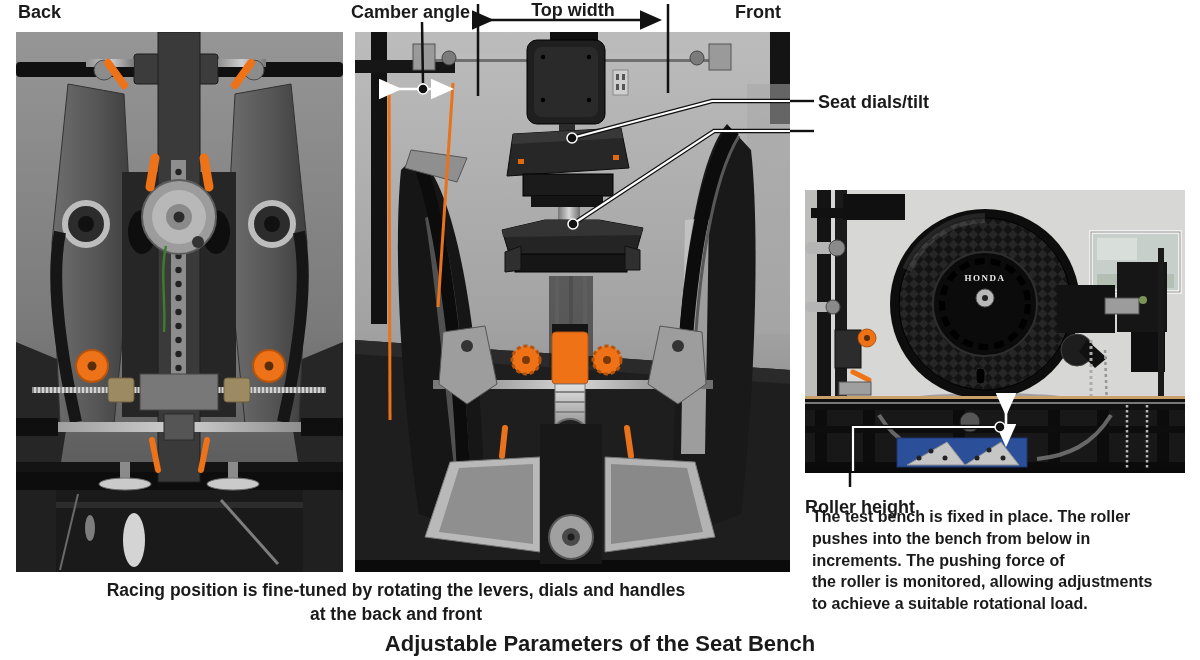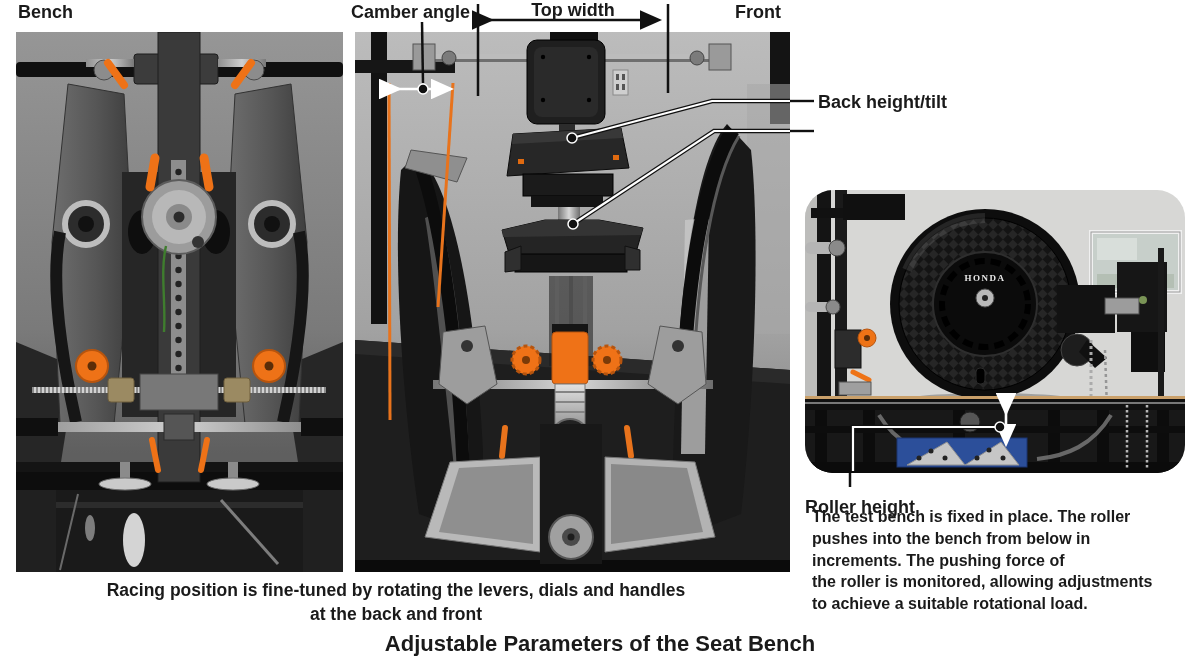--- a/index.html
+++ b/index.html
@@ -4,21 +4,21 @@
 <style>
   html,body{margin:0;padding:0;background:#ffffff;}
   .canvas{
     position:relative;width:1200px;height:660px;background:#ffffff;overflow:hidden;
     font-family:"Liberation Sans","DejaVu Sans",sans-serif;color:#1a1a1a;
   }
   .photo{position:absolute;overflow:hidden;z-index:1;}
   .photo svg{position:absolute;left:0;top:0;}
   #photo-back{left:16px;top:32px;width:327px;height:540px;background:linear-gradient(#969696,#7a7a7a 55%,#5f5f5f 78%);}
   #photo-front{left:355px;top:32px;width:435px;height:540px;background:linear-gradient(#bcbcbc,#a2a2a2 55%,#8e8e8e 72%);}
-  #photo-roller{left:805px;top:190px;width:380px;height:283px;background:#d7d7d5;border-radius:28px;}
+  #photo-roller{left:805px;top:190px;width:380px;height:283px;background:#d7d7d5;}
   .toplabel{position:absolute;top:2px;font-size:18px;font-weight:700;z-index:3;white-space:nowrap;}
   #label-back{left:18px;}
   #label-camber{left:343px;width:127px;text-align:right;}
   #label-topwidth{left:487px;top:0;width:172px;text-align:center;}
   #label-front{left:735px;}
   .sidelabel{position:absolute;left:818px;font-size:18px;font-weight:700;z-index:3;white-space:nowrap;}
   #label-seat{top:92px;}
   #label-knee{top:122px;}
   #label-roller{position:absolute;left:805px;top:484px;font-size:18px;font-weight:700;z-index:3;margin-top:13px;}
   #roller-body{position:absolute;left:812px;top:506px;width:382px;font-size:16px;font-weight:700;
@@ -26,21 +26,21 @@
   #caption{position:absolute;left:16px;top:578px;width:760px;text-align:center;font-size:17.5px;
     font-weight:700;line-height:24px;white-space:pre-line;z-index:3;}
   #title{position:absolute;left:0;top:631px;width:1200px;text-align:center;font-size:22px;font-weight:700;z-index:3;}
   #overlay{position:absolute;left:0;top:0;z-index:2;pointer-events:none;}
 </style>
 </head>
 <body>
 
 <div class="canvas">
 
-  <div class="toplabel" id="label-back">Bench</div>
+  <div class="toplabel" id="label-back">Back</div>
   <div class="toplabel" id="label-camber">Camber angle</div>
   <div class="toplabel" id="label-topwidth">Top width</div>
   <div class="toplabel" id="label-front">Front</div>
 
   <div class="photo" id="photo-back">
     <svg width="327" height="540" viewBox="0 0 327 540">
       <defs>
         <linearGradient id="metalV" x1="0" y1="0" x2="1" y2="0">
           <stop offset="0" stop-color="#8f8f8f"></stop>
             <stop offset="0.5" stop-color="#cfcfcf"></stop>
@@ -410,21 +410,21 @@
 
     <g>
       <polyline points="1000,427 853,427 853,471" fill="none" stroke="#111" stroke-width="4.5"></polyline>
       <polyline points="1000,427 853,427 853,471" fill="none" stroke="#fff" stroke-width="2.2"></polyline>
       <line x1="1006" y1="411" x2="1006" y2="442" stroke="#fff" stroke-width="2.6" marker-start="url(#arW)" marker-end="url(#arW)"></line>
       <circle cx="1000" cy="427" r="5" fill="#111" stroke="#fff" stroke-width="1.5"></circle>
       <line x1="850" y1="473" x2="850" y2="487" stroke="#111" stroke-width="2.5"></line>
     </g>
   </svg>
 
-  <div class="sidelabel" id="label-seat">Back height/tilt</div>
+  <div class="sidelabel" id="label-seat">Seat dials/tilt</div>
 
   <div id="label-roller">Roller height</div>
   <div id="roller-body">The test bench is fixed in place. The roller
 pushes into the bench from below in
 increments. The pushing force of
 the roller is monitored, allowing adjustments
 to achieve a suitable rotational load.</div>
 
   <div id="caption">Racing position is fine-tuned by rotating the levers, dials and handles
 at the back and front</div>

